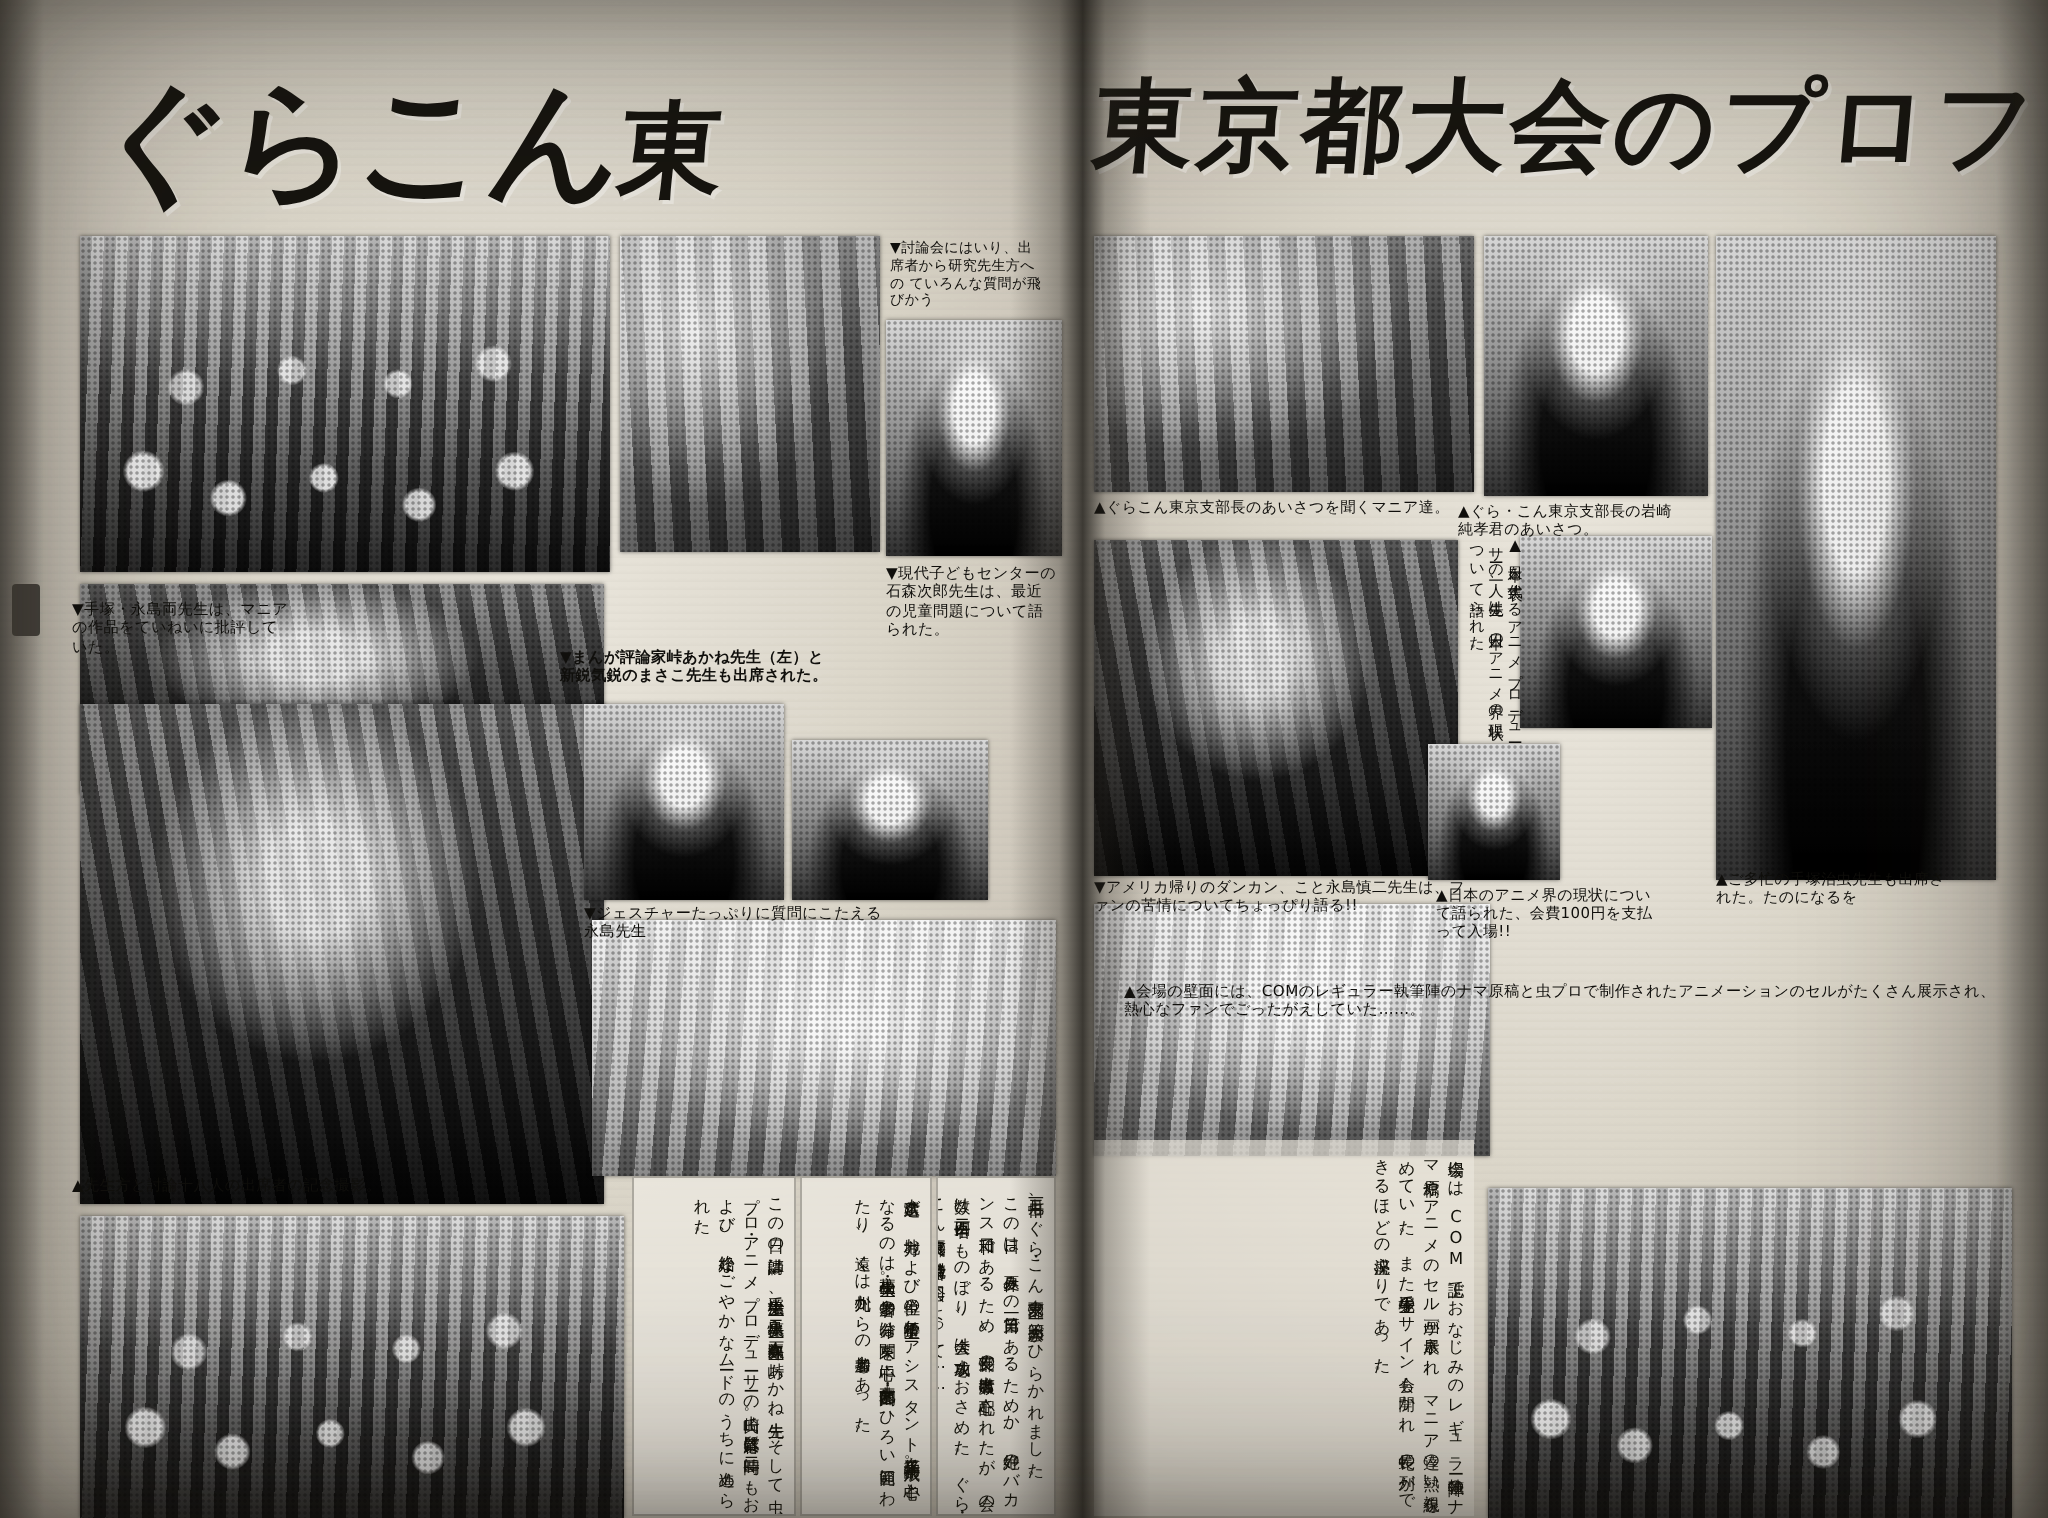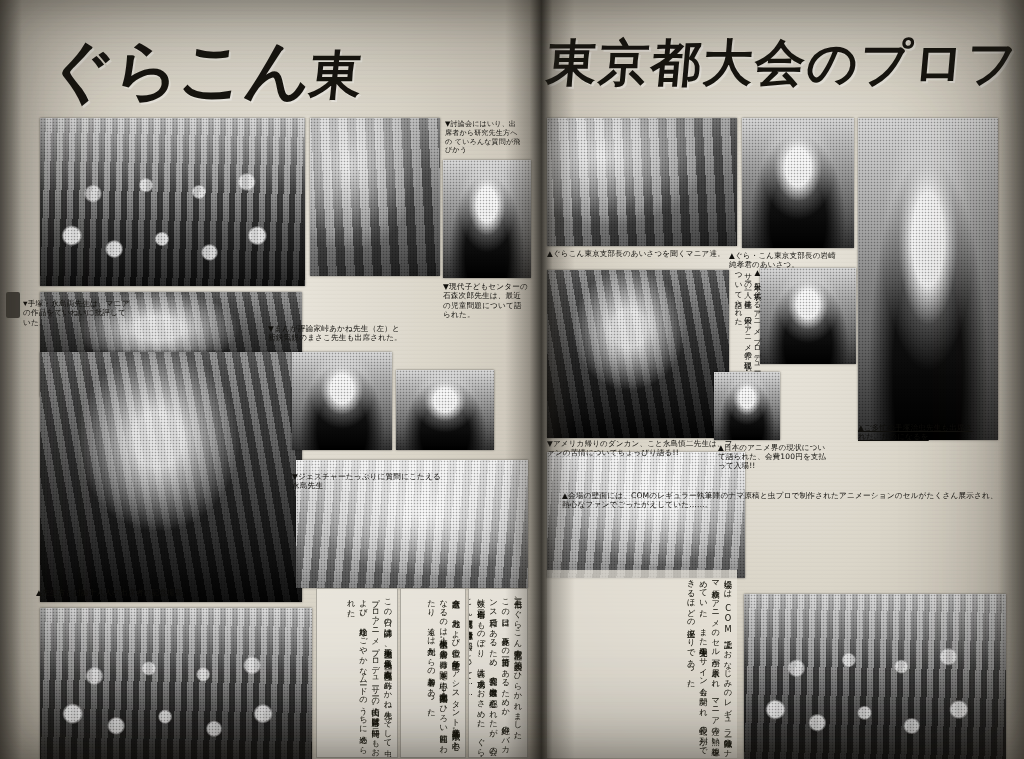--- a/index.html
+++ b/index.html
@@ -311,39 +311,39 @@
   <div class="photo tex-crowd" style="left:744px; top:594px; width:262px; height:165px;">
     <div class="ph-inner"></div>
       <div class="halftone"></div>
   </div>
 
   <div class="caption vertical" style="left:445px; top:120px; height:36px; width:78px; writing-mode:horizontal-tb; font-size:7px;">▼討論会にはいり、出席者から研究先生方への ていろんな質問が飛びかう</div>
 
 
   <div class="caption vertical" style="left:443px; top:282px; height:42px; width:86px; writing-mode:horizontal-tb;">▼現代子どもセンターの石森次郎先生は、最近の児童問題について語られた。</div>
 
-  <div class="caption vertical" style="left:268px; top:324px; height:40px; width:136px; writing-mode:horizontal-tb;">▼まんが評論家峠あかね先生（左）と新鋭気鋭のまさこ先生も出席された。</div>
-
-  <div class="caption vertical" style="left:23px; top:300px; height:36px; width:110px; writing-mode:horizontal-tb;font-family:Liberation Mono, monospace;">▼手塚・永島両先生は、マニアの作品をていねいに批評していた。</div>
-
-  <div class="caption vertical" style="left:292px; top:472px; height:20px; width:150px; writing-mode:horizontal-tb;">▼ジェスチャーたっぷりに質問にこたえる永島先生</div>
+  <div class="caption vertical" style="left:280px; top:324px; height:40px; width:136px; writing-mode:horizontal-tb;font-weight:bold;">▼まんが評論家峠あかね先生（左）と新鋭気鋭のまさこ先生も出席された。</div>
+
+  <div class="caption vertical" style="left:36px; top:300px; height:36px; width:110px; writing-mode:horizontal-tb;">▼手塚・永島両先生は、マニアの作品をていねいに批評していた。</div>
+
+  <div class="caption vertical" style="left:292px; top:452px; height:20px; width:150px; writing-mode:horizontal-tb;">▼ジェスチャーたっぷりに質問にこたえる永島先生</div>
 
   <div class="caption vertical" style="left:36px; top:588px; height:20px; width:190px; writing-mode:horizontal-tb;">▲先生方と討論十八人の出席者の記念撮影。</div>
 
   <div class="caption" style="left:547px; top:250px; width:182px;">▲ぐらこん東京支部長のあいさつを聞くマニア達。</div>
 
   <div class="caption" style="left:704px; top:252px; width:112px;margin-left:25px;">▲ぐら・こん東京支部長の岩崎純孝君のあいさつ。</div>
 
   <div class="caption vertical" style="left:736px; top:268px; height:104px; width:26px;">▲日本を代表するアニメプロデューサーの一人、先生は、日本のアニメ界の現状について語られた。</div>
 
   <div class="caption" style="left:547px; top:440px; width:186px;">▼アメリカ帰りのダンカン、こと永島慎二先生は、ファンの苦情についてちょっぴり語る!!</div>
 
   <div class="caption" style="left:718px; top:444px; width:112px;">▲日本のアニメ界の現状について語られた、会費100円を支払って入場!!</div>
 
-  <div class="caption" style="left:858px; top:424px; width:120px;text-decoration:underline;">▲ご多忙の手塚治虫先生も出席された。たのになるを</div>
+  <div class="caption" style="left:858px; top:436px; width:120px;">▲ご多忙の手塚治虫先生も出席された。たのになるを</div>
 
   <div class="caption" style="left:562px; top:492px; width:440px; font-size:7.6px;">▲会場の壁面には、COMのレギュラー執筆陣のナマ原稿と虫プロで制作されたアニメーションのセルがたくさん展示され、熱心なファンでごったがえしていた……。</div>
 
   <div class="bodytext" style="left:468px; top:588px; width:60px; height:170px;">七月二十一日、ぐら・こん東京支部の第一回大会がひらかれました。この日は、夏休みの第一日目であるためか、絶好のバカンス日和であるため、支部長の出席者数は心配されたが、会の出席者数は二百四十名にものぼり、大会は大成功をおさめた。ぐら・こん東京支部長の岩崎純孝君の司会によって……。</div>
 
   <div class="bodytext" style="left:400px; top:588px; width:66px; height:170px;">十八名選び、地方および単位の年齢学遣生、アシスタント等々平均年齢二十八歳。中心となるのは高校生・大学生。参加者の分布は関東を中心に東北・中部・関西とひろい範囲にわたり、遠くは九州からの参加者もあった。</div>
 
   <div class="bodytext" style="left:316px; top:588px; width:82px; height:170px;">この日の講師は、手塚治虫先生、永島慎二先生、石森次郎先生、峠あかね先生、そして虫プロ・アニメプロデューサーの山崎氏。質疑応答は二時間にもおよび、終始なごやかなムードのうちに進められた。</div>
 
   <div class="bodytext noborder" style="left:547px; top:570px; width:190px; height:188px;">会場には、COM誌上でおなじみのレギュラー執筆陣のナマ原稿やアニメのセル画が展示され、マニア達の熱い視線を集めていた。また手塚先生のサイン会も開かれ、長蛇の列ができるほどの盛況ぶりであった。</div>

